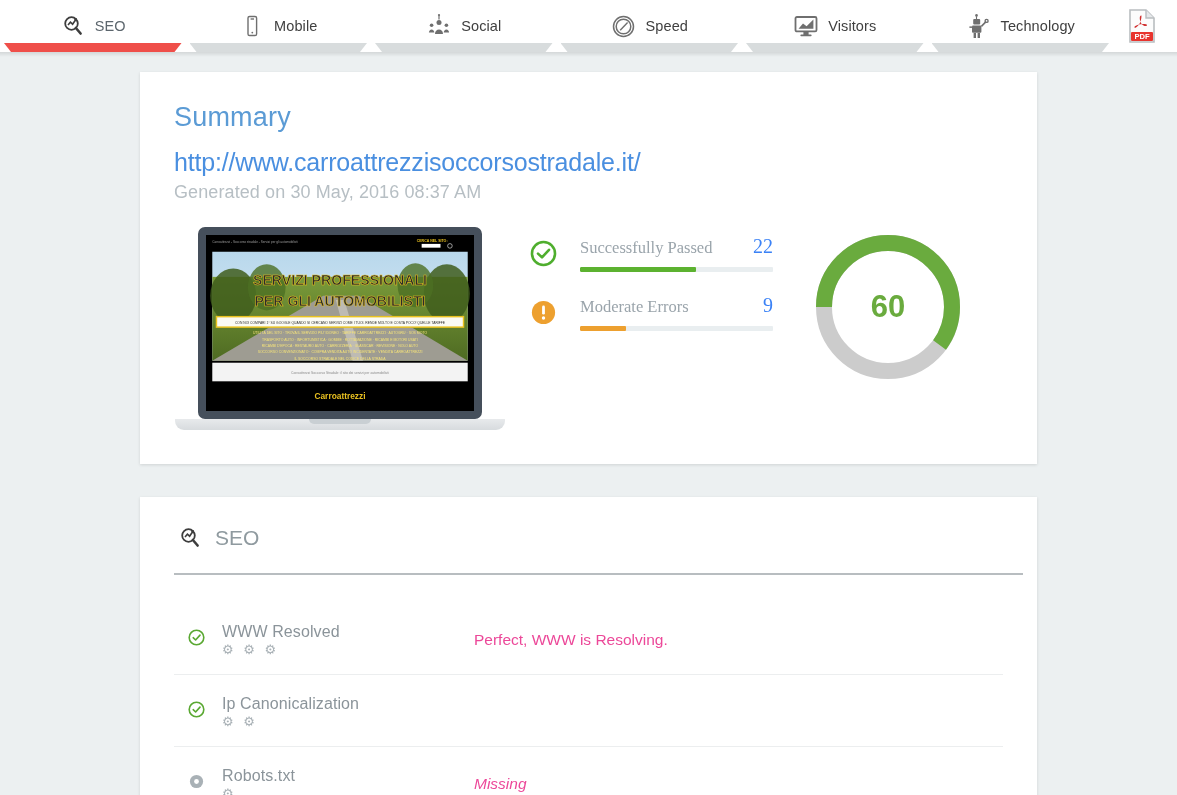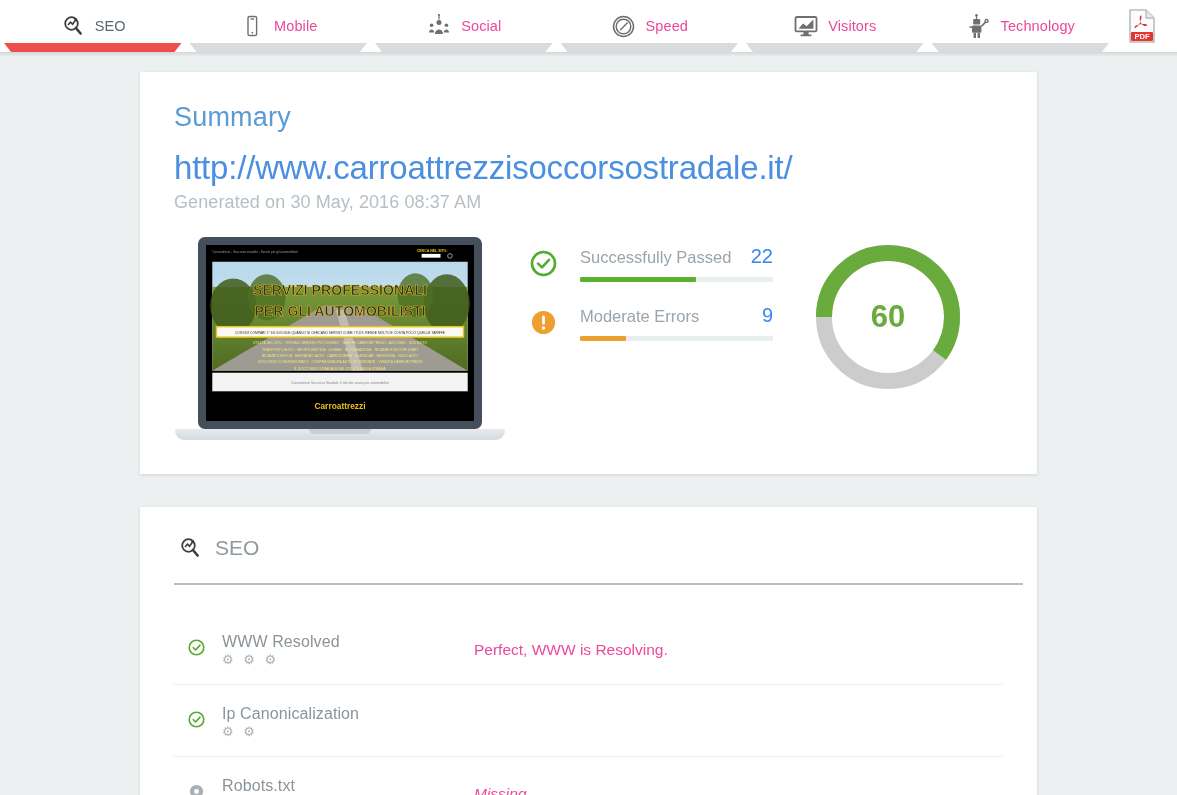--- a/index.html
+++ b/index.html
@@ -27,21 +27,21 @@
     display: flex;
     align-items: center;
     justify-content: center;
     gap: 9px;
     height: 52px;
     cursor: pointer;
     background: #ffffff;
   }
   .tab-label {
     font-size: 14.5px;
-    color: #ec4899;
+    color: #404040;
     letter-spacing: .1px;
     white-space: nowrap;
   }
   .tab.active .tab-label { color: #5c666d; }
   .tab-icon {
     width: 26px; height: 26px;
     display: flex; align-items: center; justify-content: center;
     color: #4a4a4a;
   }
   .tab-icon svg { display: block; }
@@ -83,21 +83,21 @@
 
   .summary-title {
     font-size: 27px;
     color: #5b9bd5;
     font-weight: 400;
     letter-spacing: .2px;
     margin-bottom: 14px;
   }
   .summary-url {
     display: block;
-    font-size: 33px;
+    font-size: 25px;
     color: #4a8fe0;
     text-decoration: none;
     letter-spacing: -.2px;
     line-height: 1.25;
   }
   .summary-date {
     font-size: 18px;
     color: #b7bfc4;
     margin-top: 4px;
     letter-spacing: .1px;
@@ -136,21 +136,21 @@
 
   
   .stats {
     flex: 1 1 auto;
     padding-top: 8px;
     padding-left: 24px;
   }
   .stat-row { display: flex; align-items: flex-start; margin-bottom: 22px; }
   .stat-row:last-child { margin-bottom: 0; }
   .stat-icon { width: 32px; flex: 0 0 32px; margin-top: 5px; }
-  .stat-main { flex: 1 1 auto; padding-left: 18px; }
+  .stat-main { flex: 1 1 auto; padding-left: 18px; font-family: Liberation Serif, serif; }
   .stat-head { display: flex; justify-content: space-between; align-items: baseline; }
   .stat-label { font-size: 16.5px; color: #9aa4ab; }
   .stat-value { font-size: 20px; color: #3b82f6; }
   .bar-track {
     margin-top: 9px;
     height: 5px;
     background: #e9eef0;
     border-radius: 1px;
     overflow: hidden;
   }

